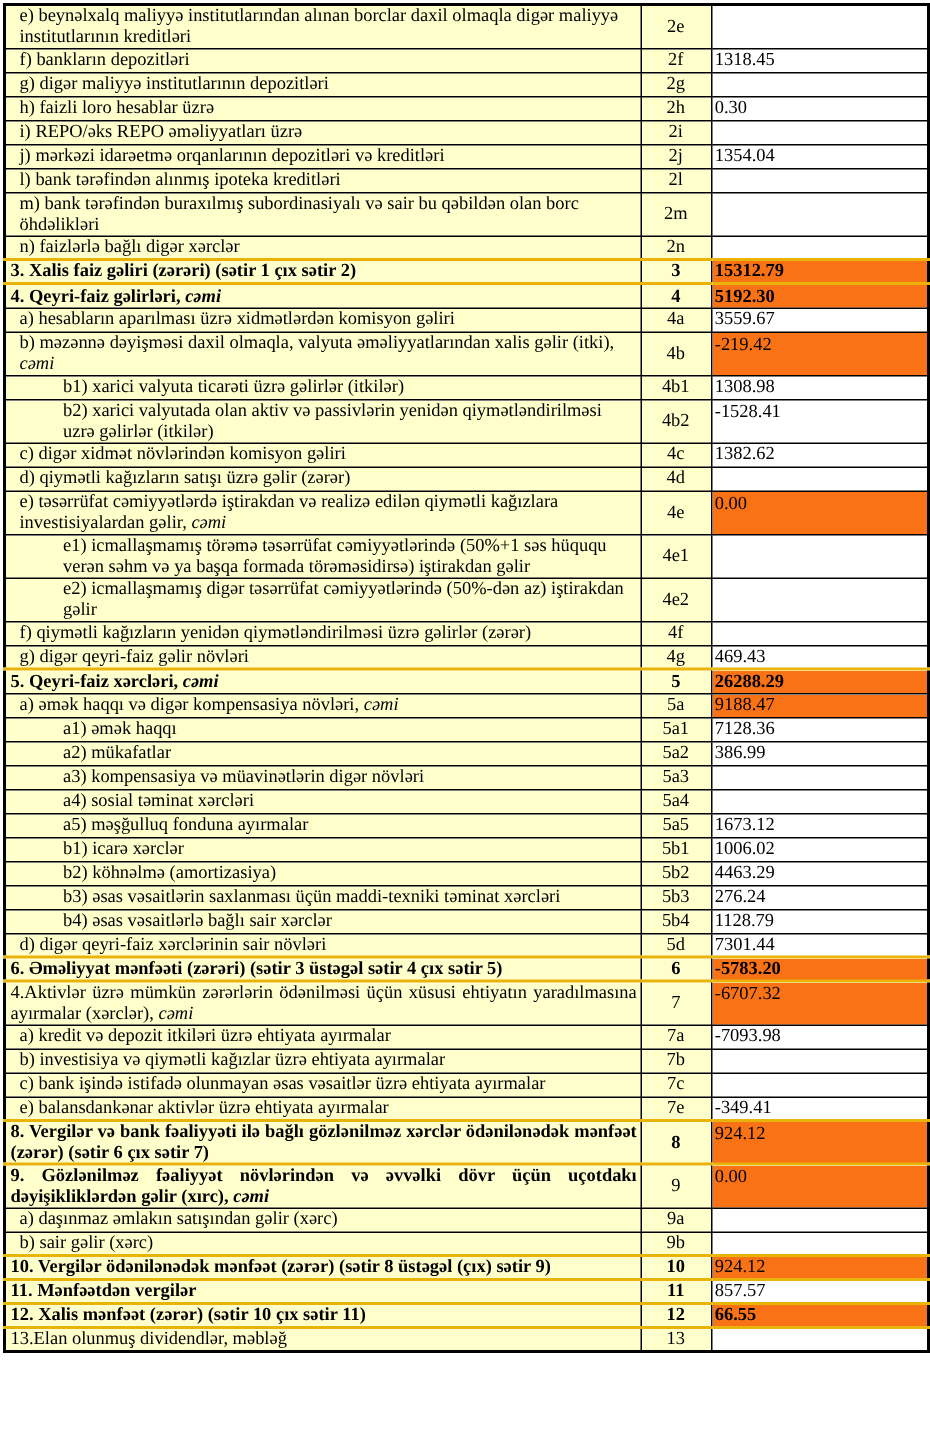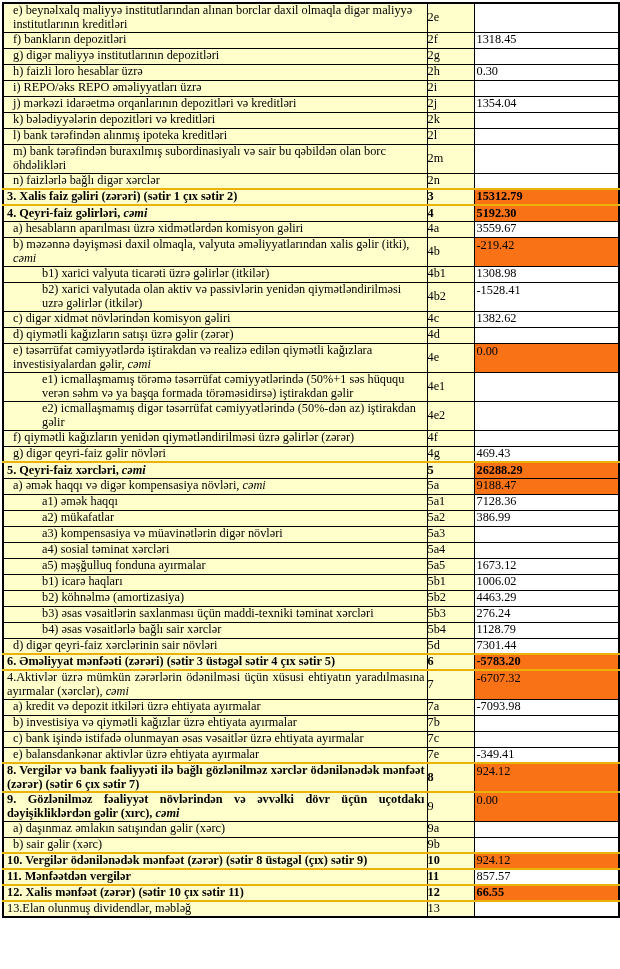--- a/index.html
+++ b/index.html
@@ -15,21 +15,21 @@
   col.c-label{width:424px}
   col.c-code{width:47px}
   col.c-value{width:145px}
   td{border:1px solid #000;padding:0;line-height:13.5px;overflow:hidden;vertical-align:middle}
   tr{height:16px}
   tr.tall{height:29px}
   tr.section td{border-top:2px solid #eab308}
   td.lbl{background:#ffffcc;padding:0 2px 0 3px}
   td.lbl.ind1{padding-left:9px}
   td.lbl.ind2{padding-left:38px}
-  td.code{background:#ffffcc;}
+  td.code{background:#ffffcc;text-align:center}
   td.val{background:#fff;padding:0 3px 0 2px}
   td.val.hl{background:#f97316}
   tr.tall td.val{vertical-align:top;padding-top:1px}
   .b{font-weight:bold}
   td.just{text-align:justify}
   tr.single td.lbl{white-space:nowrap}
 </style>
 </head>
 <body>
 
@@ -64,25 +64,20 @@
         <td class="lbl ind1"><span>i) REPO/əks REPO əməliyyatları üzrə</span></td>
         <td class="code">2i</td>
         <td class="val"></td>
       </tr>
       <tr class="single">
         <td class="lbl ind1"><span>j) mərkəzi idarəetmə orqanlarının depozitləri və kreditləri</span></td>
         <td class="code">2j</td>
         <td class="val">1354.04</td>
       </tr>
       <tr class="single">
-        <td class="lbl ind1"><span>k) bələdiyyələrin depozitləri və kreditləri</span></td>
-        <td class="code">2k</td>
-        <td class="val"></td>
-      </tr>
-      <tr class="single">
         <td class="lbl ind1"><span>l) bank tərəfindən alınmış ipoteka kreditləri</span></td>
         <td class="code">2l</td>
         <td class="val"></td>
       </tr>
       <tr class="tall">
         <td class="lbl ind1"><span>m) bank tərəfindən buraxılmış subordinasiyalı və sair bu qəbildən olan borc öhdəlikləri</span></td>
         <td class="code">2m</td>
         <td class="val"></td>
       </tr>
       <tr class="single">
@@ -184,21 +179,21 @@
         <td class="lbl ind2"><span>a4) sosial təminat xərcləri</span></td>
         <td class="code">5a4</td>
         <td class="val"></td>
       </tr>
       <tr class="single">
         <td class="lbl ind2"><span>a5) məşğulluq fonduna ayırmalar</span></td>
         <td class="code">5a5</td>
         <td class="val">1673.12</td>
       </tr>
       <tr class="single">
-        <td class="lbl ind2"><span>b1) icarə haqları</span></td>
+        <td class="lbl ind2"><span>b1) icarə xərclər</span></td>
         <td class="code">5b1</td>
         <td class="val">1006.02</td>
       </tr>
       <tr class="single">
         <td class="lbl ind2"><span>b2) köhnəlmə (amortizasiya)</span></td>
         <td class="code">5b2</td>
         <td class="val">4463.29</td>
       </tr>
       <tr class="single">
         <td class="lbl ind2"><span>b3) əsas vəsaitlərin saxlanması üçün maddi-texniki təminat xərcləri</span></td>

